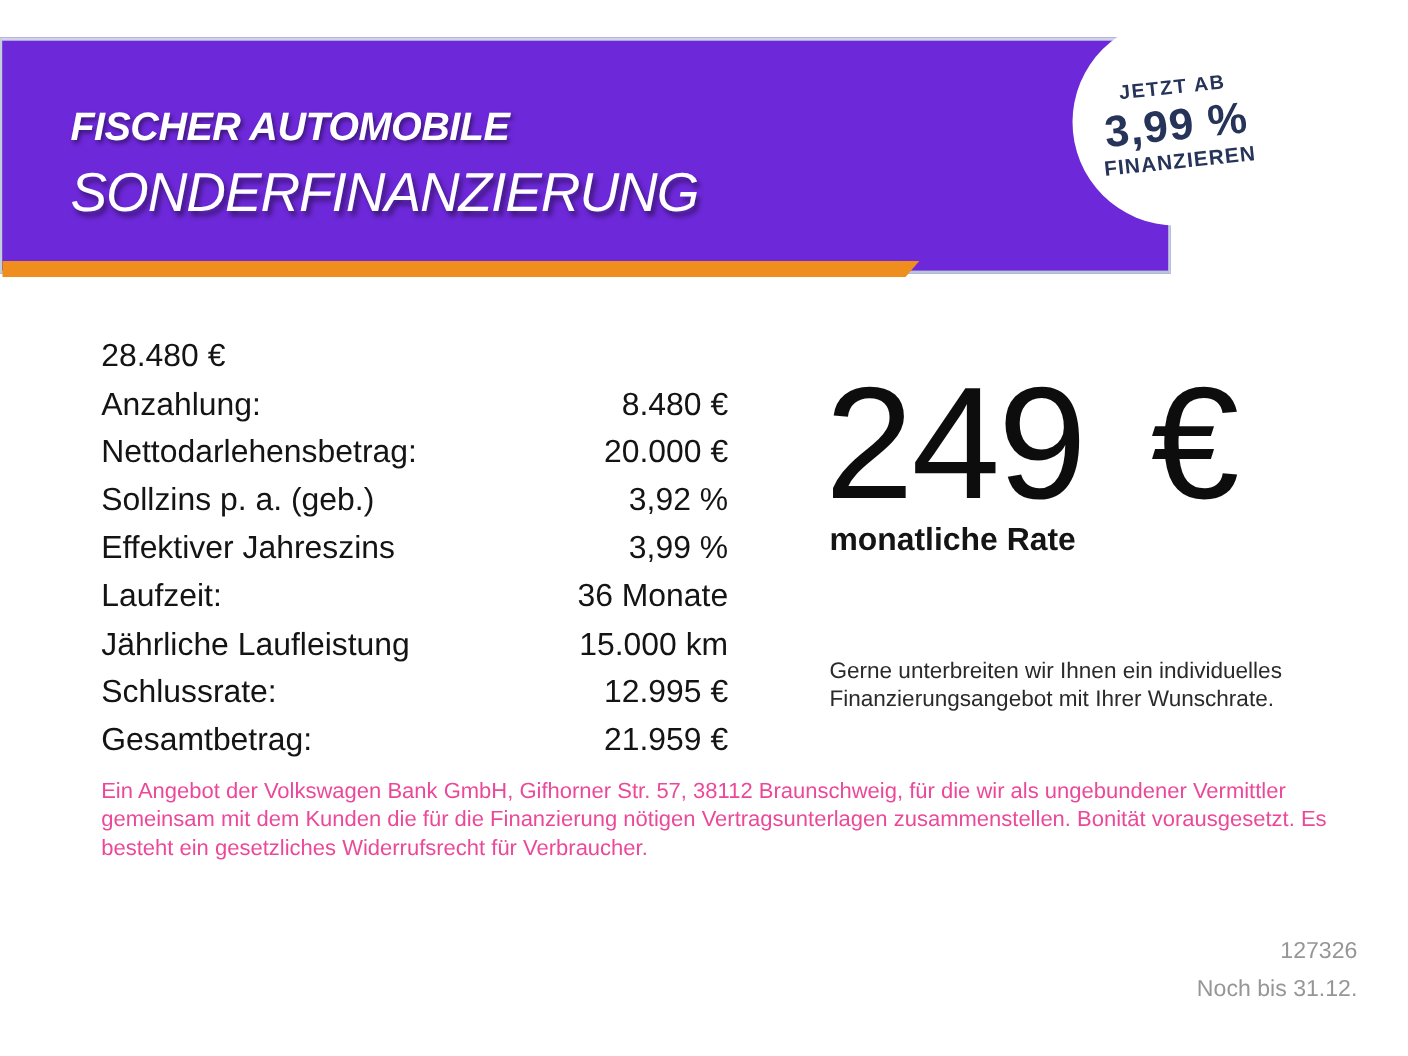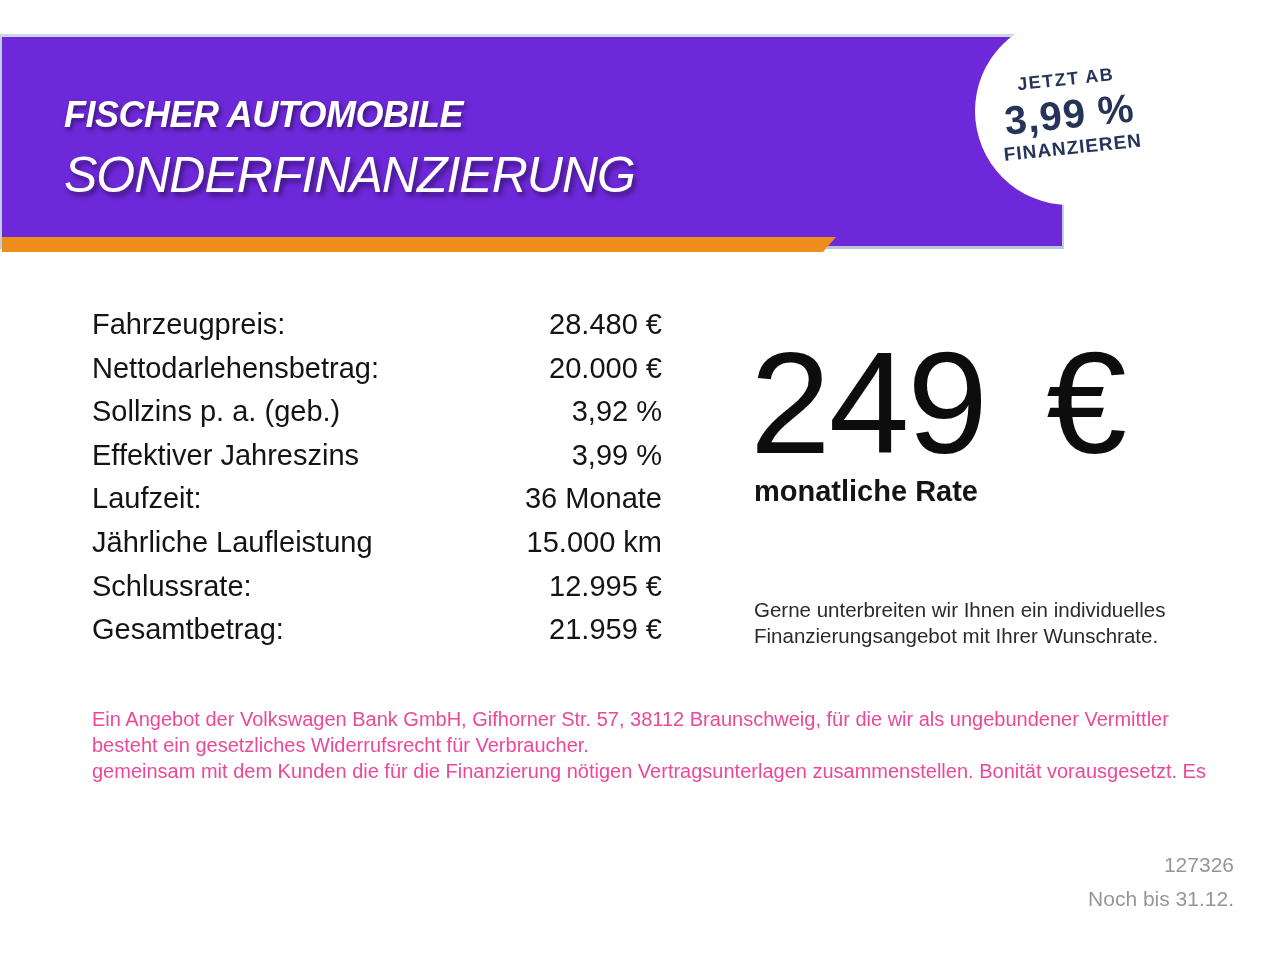--- a/index.html
+++ b/index.html
@@ -173,22 +173,25 @@
   <div class="badge">
     <div class="badge-inner">
       <div class="badge-line1">JETZT AB</div>
       <div class="badge-rate">3,99 %</div>
       <div class="badge-line2">FINANZIEREN</div>
     </div>
   </div>
 
   <div class="finance-table">
     <div class="finance-row">
-      <span>Fahrzeugpreis:</span>
       <span>28.480 €</span>
+    </div>
+    <div class="finance-row">
+      <span>Anzahlung:</span>
+      <span>8.480 €</span>
     </div>
     <div class="finance-row">
       <span>Nettodarlehensbetrag:</span>
       <span>20.000 €</span>
     </div>
     <div class="finance-row">
       <span>Sollzins p. a. (geb.)</span>
       <span>3,92 %</span>
     </div>
     <div class="finance-row">
@@ -216,22 +219,22 @@
   <div class="rate-amount">249 €</div>
   <div class="rate-caption">monatliche Rate</div>
 
   <div class="rate-note">
     <div>Gerne unterbreiten wir Ihnen ein individuelles</div>
     <div>Finanzierungsangebot mit Ihrer Wunschrate.</div>
   </div>
 
   <div class="disclaimer">
     <div>Ein Angebot der Volkswagen Bank GmbH, Gifhorner Str. 57, 38112 Braunschweig, für die wir als ungebundener Vermittler</div>
+    <div>gemeinsam mit dem Kunden die für die Finanzierung nötigen Vertragsunterlagen zusammenstellen. Bonität vorausgesetzt. Es</div>
     <div>besteht ein gesetzliches Widerrufsrecht für Verbraucher.</div>
-    <div>gemeinsam mit dem Kunden die für die Finanzierung nötigen Vertragsunterlagen zusammenstellen. Bonität vorausgesetzt. Es</div>
   </div>
 
   <div class="footer">
     <div>127326</div>
     <div>Noch bis 31.12.</div>
   </div>
 
 </div>
 
 </body></html>

